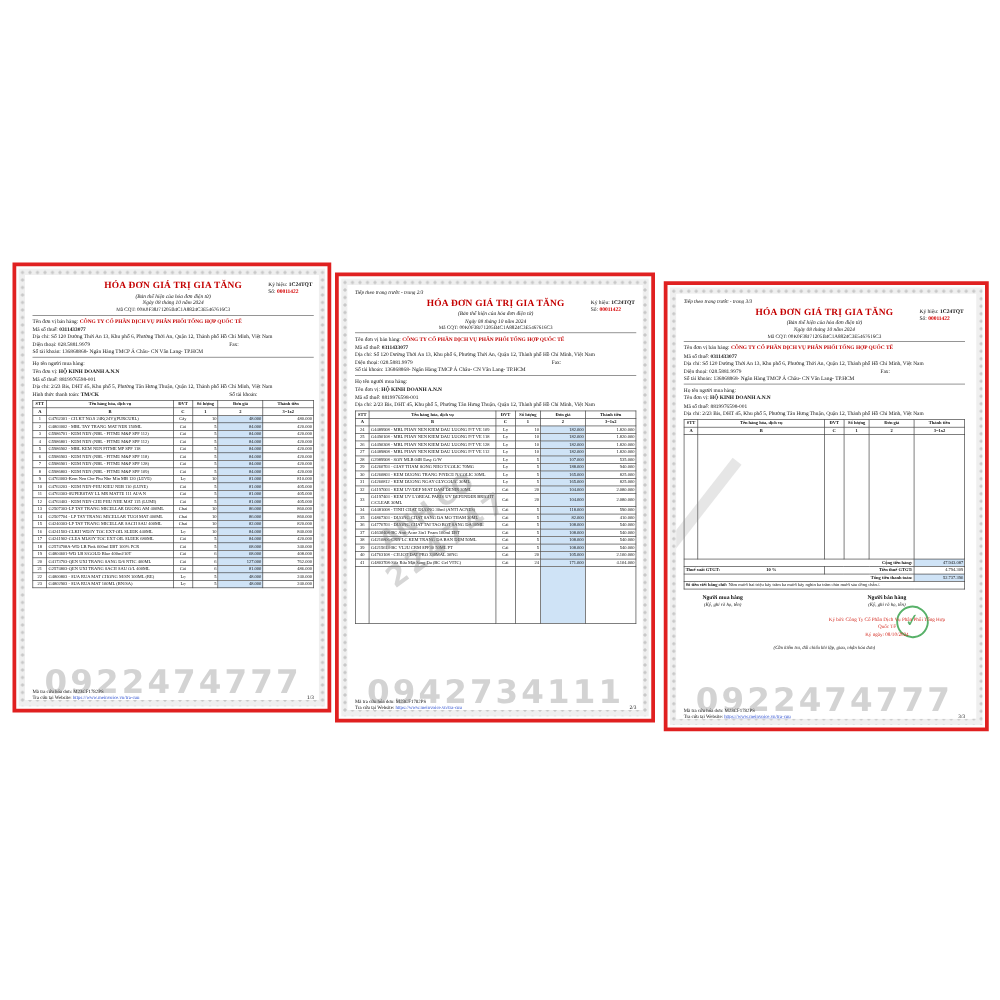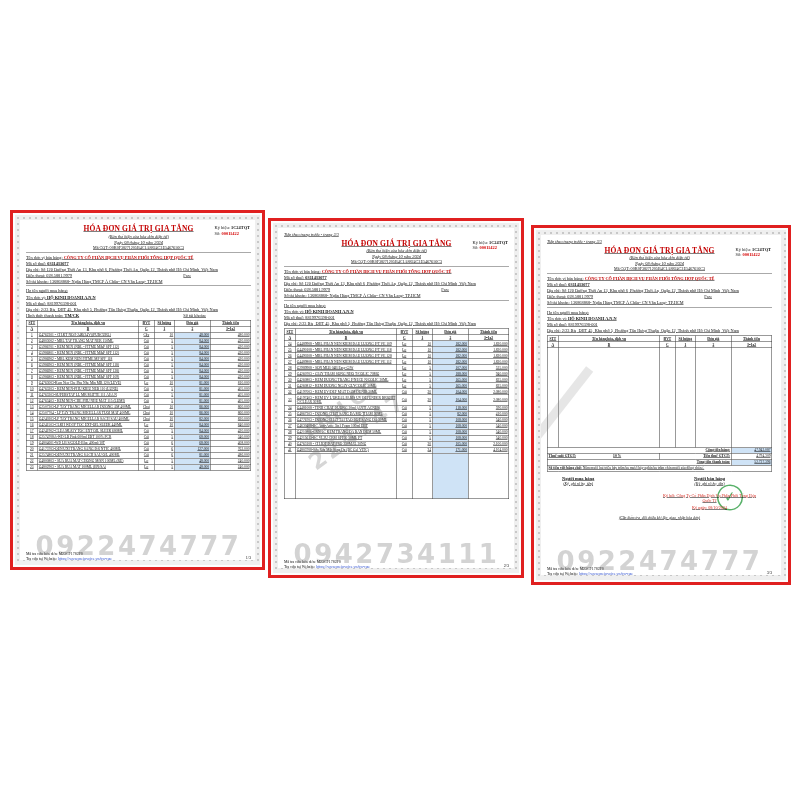--- a/index.html
+++ b/index.html
@@ -4,21 +4,21 @@
 <style>
   html,body{margin:0;padding:0;}
   body{width:800px;height:800px;background:#ffffff;position:relative;overflow:hidden;
        font-family:"Liberation Serif","DejaVu Serif",serif;}
   .invoice{position:absolute;border:3px solid #e02020;background:#fdfdfd;box-sizing:border-box;padding:2px;}
   .inv1{left:10px;top:210px;width:255px;height:360px;}
   .inv2{left:268px;top:218px;width:256px;height:360px;}
   .inv3{left:531px;top:225px;width:260px;height:360px;}
   .frame{width:100%;height:100%;box-sizing:border-box;padding:5px;
          background-image:radial-gradient(#c8c8c8 1px, rgba(0,0,0,0) 1.5px);
-         background-size:6px 6px;background-color:#efefef;text-decoration:underline;}
+         background-size:6px 6px;background-color:#efefef;}
   .paper-clip{width:100%;height:100%;overflow:hidden;background:#ffffff;position:relative;}
   .paper{width:474px;height:688px;transform:scale(0.5);transform-origin:0 0;
          background:#ffffff;box-sizing:border-box;padding:8px 12px;position:relative;
          font-size:8.6px;line-height:1.3;color:#111;}
   .page-note{font-style:italic;font-size:8.4px;margin-bottom:2px;}
   .head-wrap{position:relative;text-align:center;margin-bottom:3px;}
   .title{color:#c40000;font-weight:bold;font-size:15px;letter-spacing:.4px;}
   .subtitle{font-style:italic;font-size:8.6px;}
   .dateline{font-style:italic;font-size:8.6px;}
   .cqt{font-size:8.2px;}

